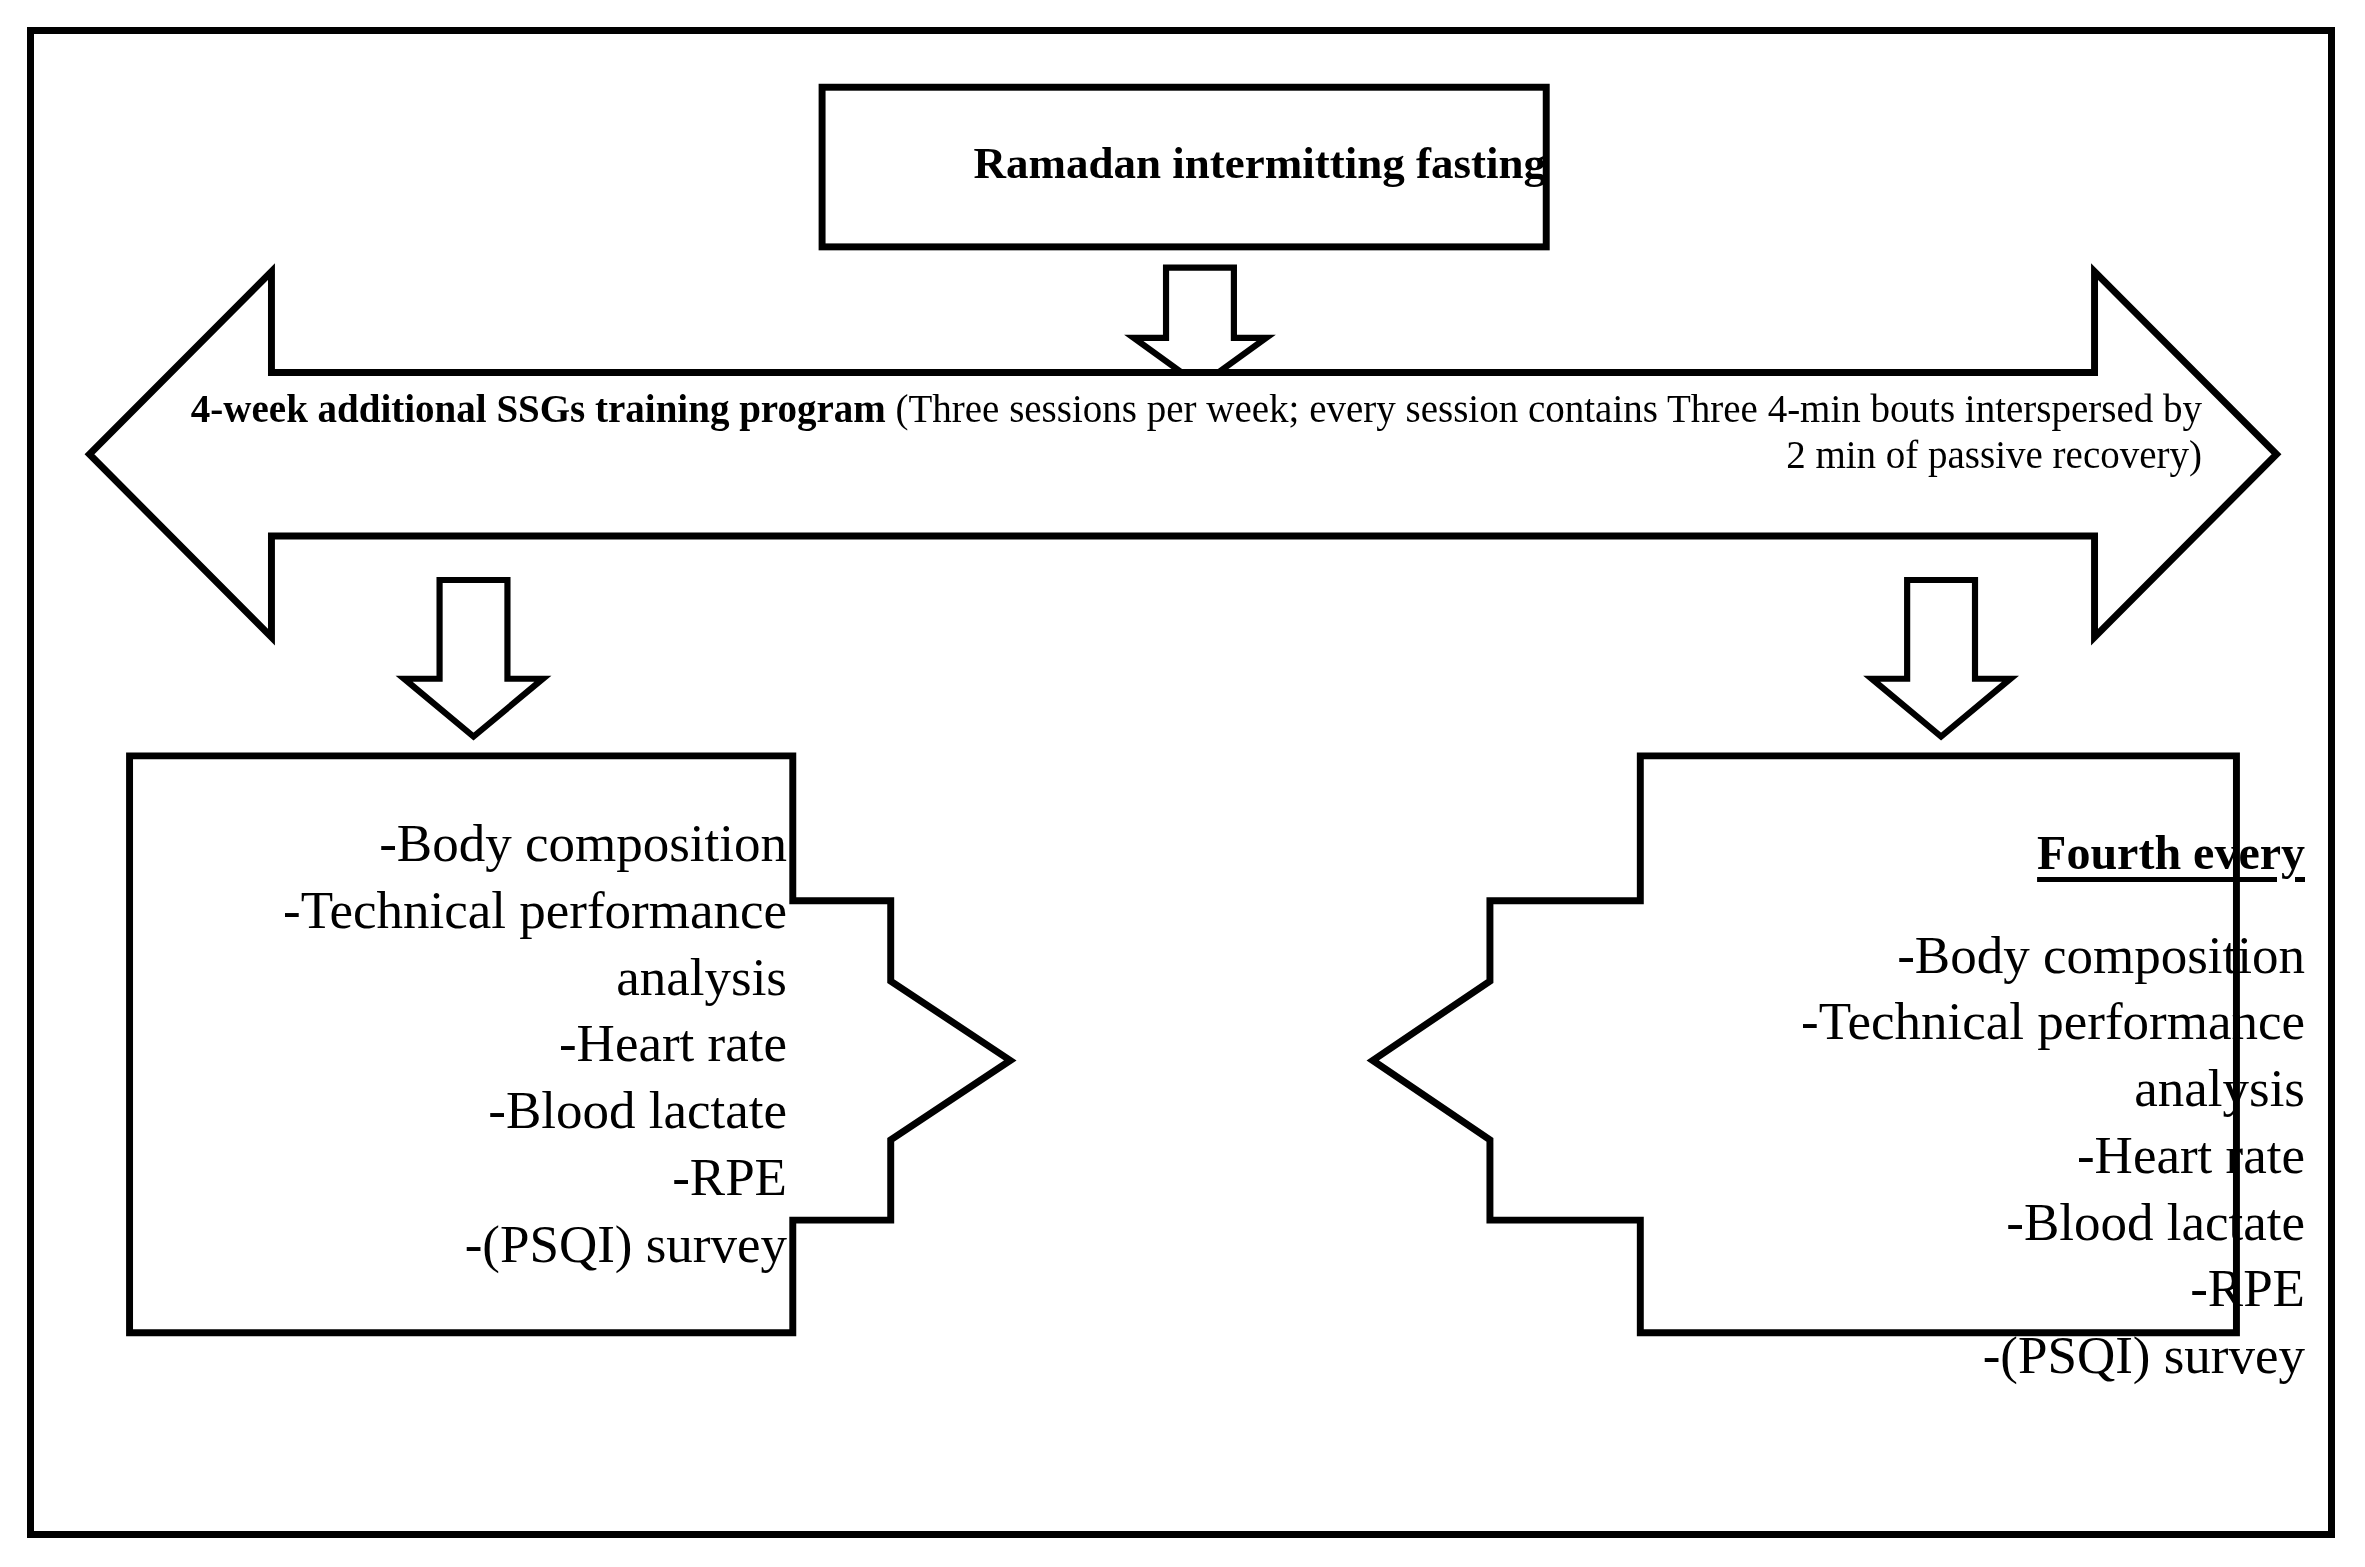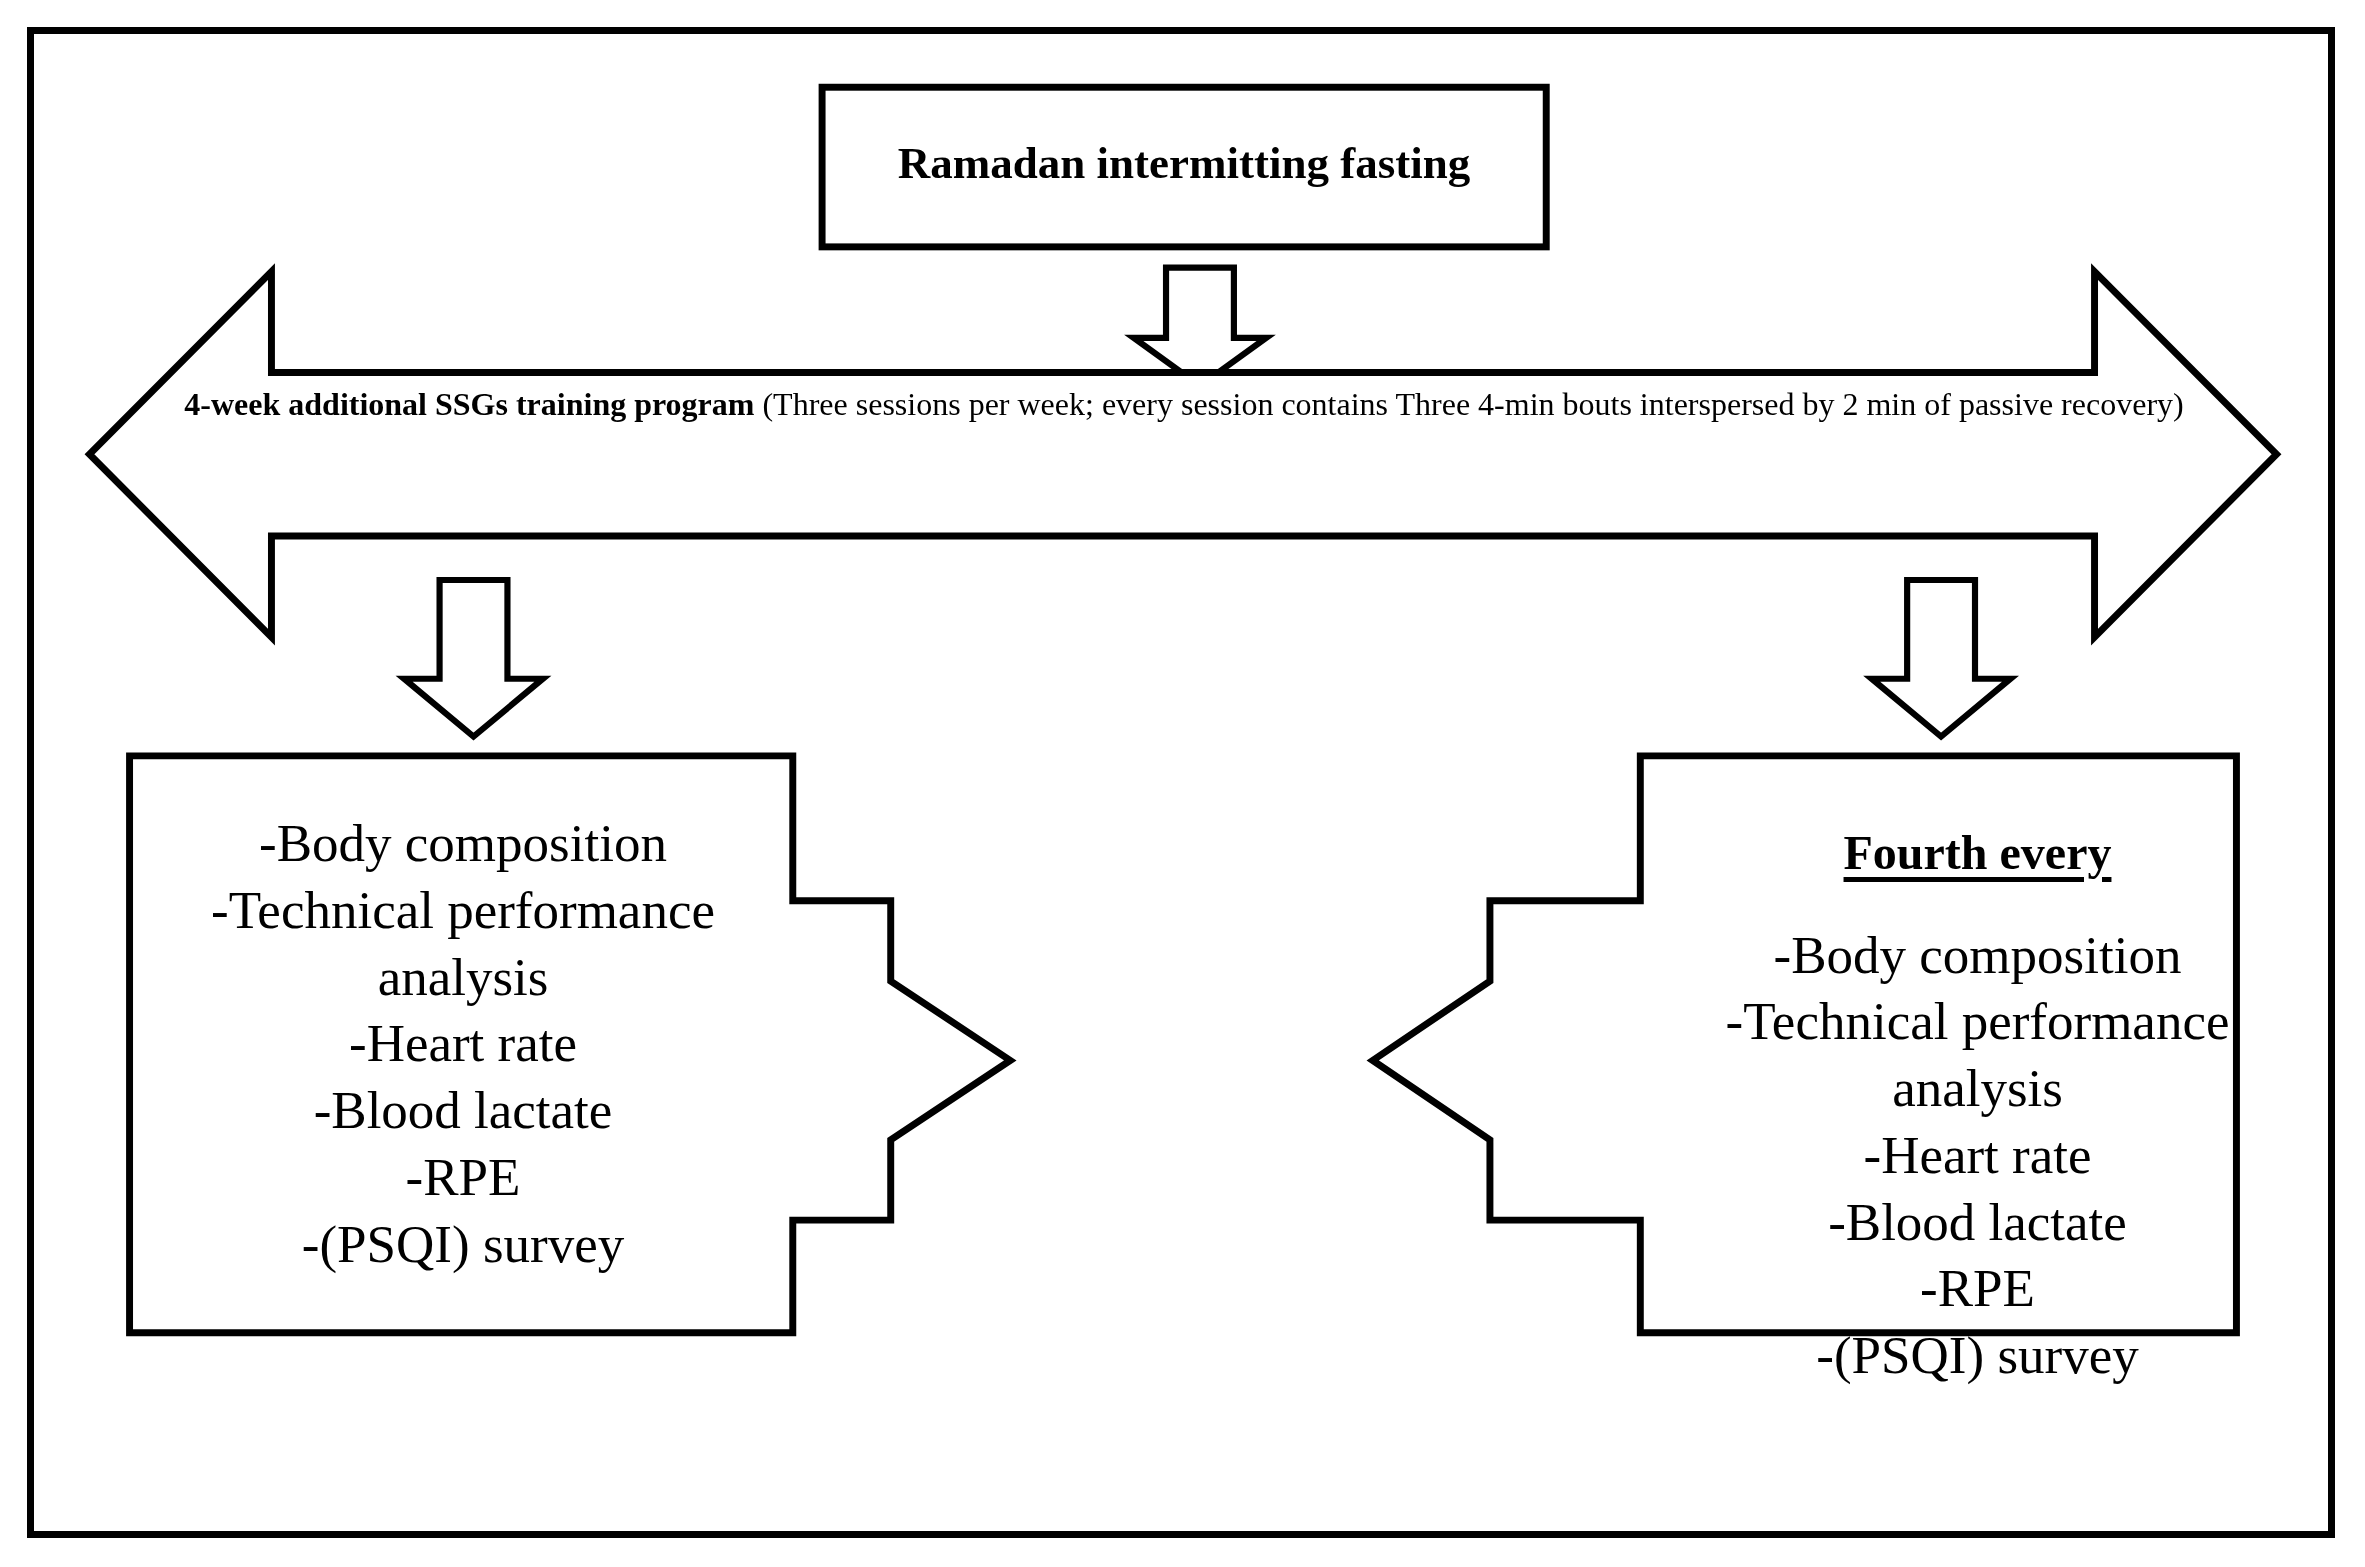--- a/index.html
+++ b/index.html
@@ -42,36 +42,36 @@
   }
   .outline-shape-thin {
     fill: #ffffff;
     stroke: #000000;
     stroke-width: 8;
     stroke-linejoin: miter;
   }
   
   .txt {
     position: absolute;
-    text-align: center;
+    text-align: right;
     line-height: 1.18;
     font-family: Liberation Serif, serif;
   }
   #title-text {
     left: 822px;
     top: 137px;
     width: 724px;
     font-size: 45px;
     font-weight: bold;
   }
   #banner-text {
     left: 166px;
     top: 386px;
     width: 2036px;
-    font-size: 32px;
+    font-size: 39px;
   }
   #banner-text .strong {
     font-weight: bold;
   }
   #versus-text {
     left: 1025px;
     top: 1010px;
     width: 308px;
     font-size: 62px;
     font-weight: bold;

